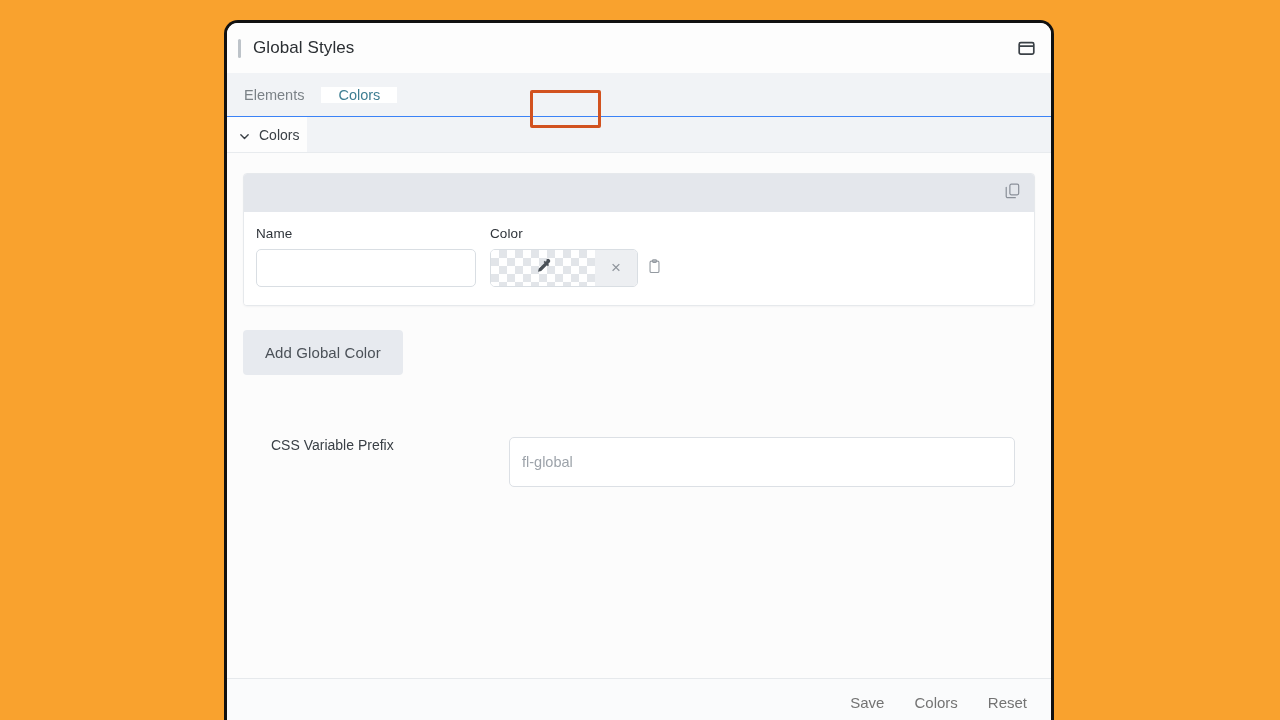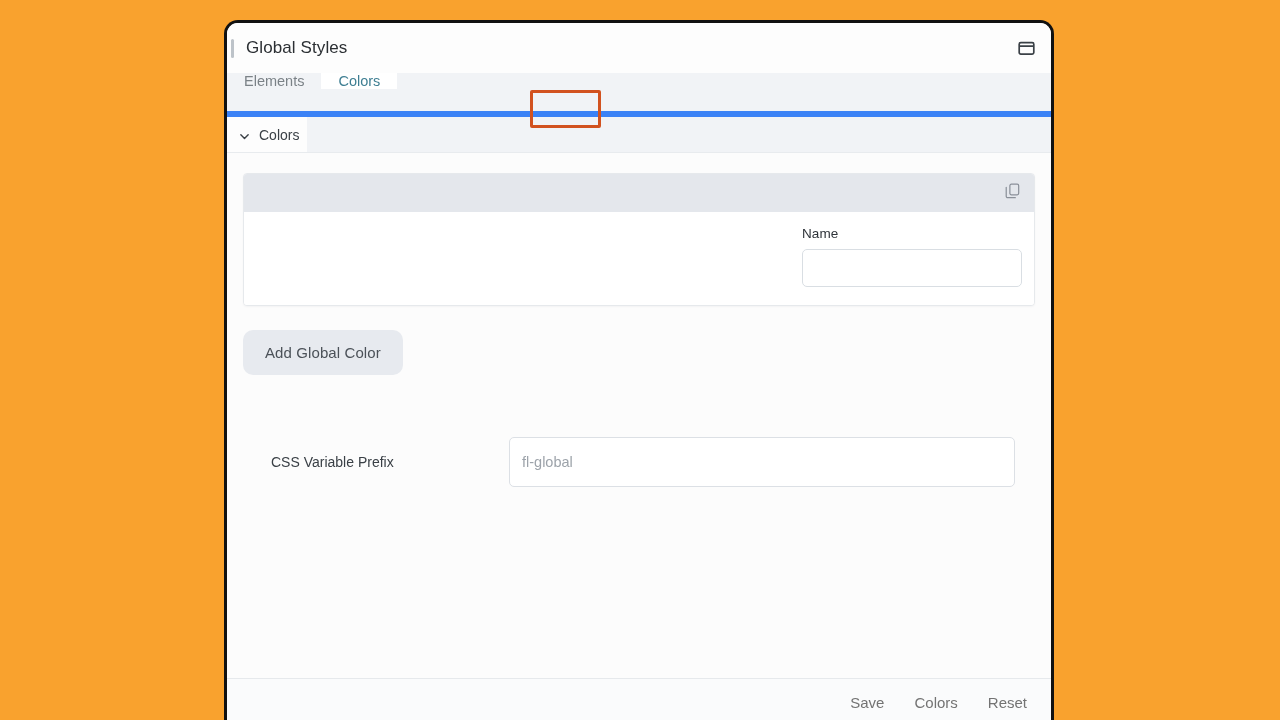--- a/index.html
+++ b/index.html
@@ -33,21 +33,21 @@
     flex-direction: column;
   }
 
   
   .titlebar {
     height: 50px;
     flex: 0 0 50px;
     background: #FDFDFD;
     display: flex;
     align-items: center;
-    padding: 0 14px 0 4px;
+    padding: 0 14px 0 11px;
     position: relative;
   }
   .drag-handle {
     width: 3px;
     height: 19px;
     background: #BDC3C9;
     border-radius: 2px;
     margin-right: 12px;
     flex: 0 0 3px;
   }
@@ -65,22 +65,22 @@
     justify-content: center;
     color: #3a4046;
   }
 
   
   .tabbar {
     flex: 0 0 44px;
     height: 44px;
     background: #F1F3F6;
     display: flex;
-    align-items: flex-start;
-    border-bottom: 6px solid #3b82f6;
+    align-items: center;
+    border-bottom: 1px solid #3b82f6;
     position: relative;
   }
   .tab {
     display: flex;
     align-items: center;
     padding: 0 17px;
     font-size: 14.5px;
     color: #7B8287;
     position: relative;
     background: transparent;
@@ -160,25 +160,24 @@
     background: #E4E7EC;
     display: flex;
     align-items: center;
     justify-content: flex-end;
     padding-right: 14px;
   }
   .copy-icon { color: #8A9099; display: block; }
 
   .color-card-body {
     display: flex;
-    align-items: flex-end;
+    align-items: center;
     padding: 14px 12px 18px 12px;
     gap: 14px;
     background: #FFFFFF;
-    flex-direction: column;
   }
   .field-group { display: flex; flex-direction: column; }
   .field-label {
     font-size: 13.5px;
     color: #2F343A;
     margin-bottom: 8px;
     letter-spacing: .1px;
   }
   .name-input {
     width: 220px;
@@ -231,33 +230,33 @@
     font-size: 17px;
   }
   .paste-icon { color: #949AA1; display: block; }
 
   .add-btn {
     margin: 24px 0 0 0;
     height: 45px;
     padding: 0 22px;
     background: #E7EAEF;
     border: none;
-    border-radius: 10px;
+    border-radius: 4px;
     font-size: 15px;
     color: #4B5158;
     font-family: inherit;
     cursor: default;
     letter-spacing: .1px;
   }
   .section-spacer { height: 24px; }
 
   
   .prefix-body {
     display: flex;
-    align-items: center;
+    align-items: flex-start;
     padding: 38px 36px 2px 44px;
   }
   .prefix-label {
     font-size: 14px;
     color: #3A4046;
     width: 238px;
     flex: 0 0 238px;
   }
   .prefix-input {
     flex: 1 1 auto;
@@ -342,20 +341,41 @@
           </span>
         </div>
 
         <div class="color-card-body">
 
           <div class="field-group">
             <span class="field-label">Name</span>
             <input class="name-input" type="text" value="" style="">
           </div>
 
+          <div class="field-group">
+            <span class="field-label">Color</span>
+            <div class="color-control">
+              <div class="color-swatch-box">
+                <div class="swatch-area">
+                  <span class="eyedropper">
+                    <svg width="19" height="19" viewBox="0 0 20 20" fill="none" aria-hidden="true">
+                      <path d="M13.1 2.6a2.3 2.3 0 0 1 3.3 3.3l-1.5 1.5 1 1-1.3 1.3-1-1-6 6-3.4.9.9-3.4 6-6-1-1L11.4 4l1 1 0.7-0.7z" fill="currentColor"></path>
+                    </svg>
+                  </span>
+                </div>
+                <div class="clear-area">×</div>
+              </div>
+              <span class="paste-icon">
+                <svg width="13" height="15" viewBox="0 0 14 16" fill="none" aria-hidden="true">
+                  <rect x="2.2" y="2.2" width="9.6" height="12.2" rx="1.4" stroke="currentColor" stroke-width="1.2"></rect>
+                  <rect x="4.9" y="0.9" width="4.2" height="2.6" rx="0.9" stroke="currentColor" stroke-width="1.2"></rect>
+                </svg>
+              </span>
+            </div>
+          </div>
 
         </div>
       </div>
 
       <button class="add-btn">Add Global Color</button>
       <div class="section-spacer"></div>
     </div>
 
 
     <div class="prefix-body">

